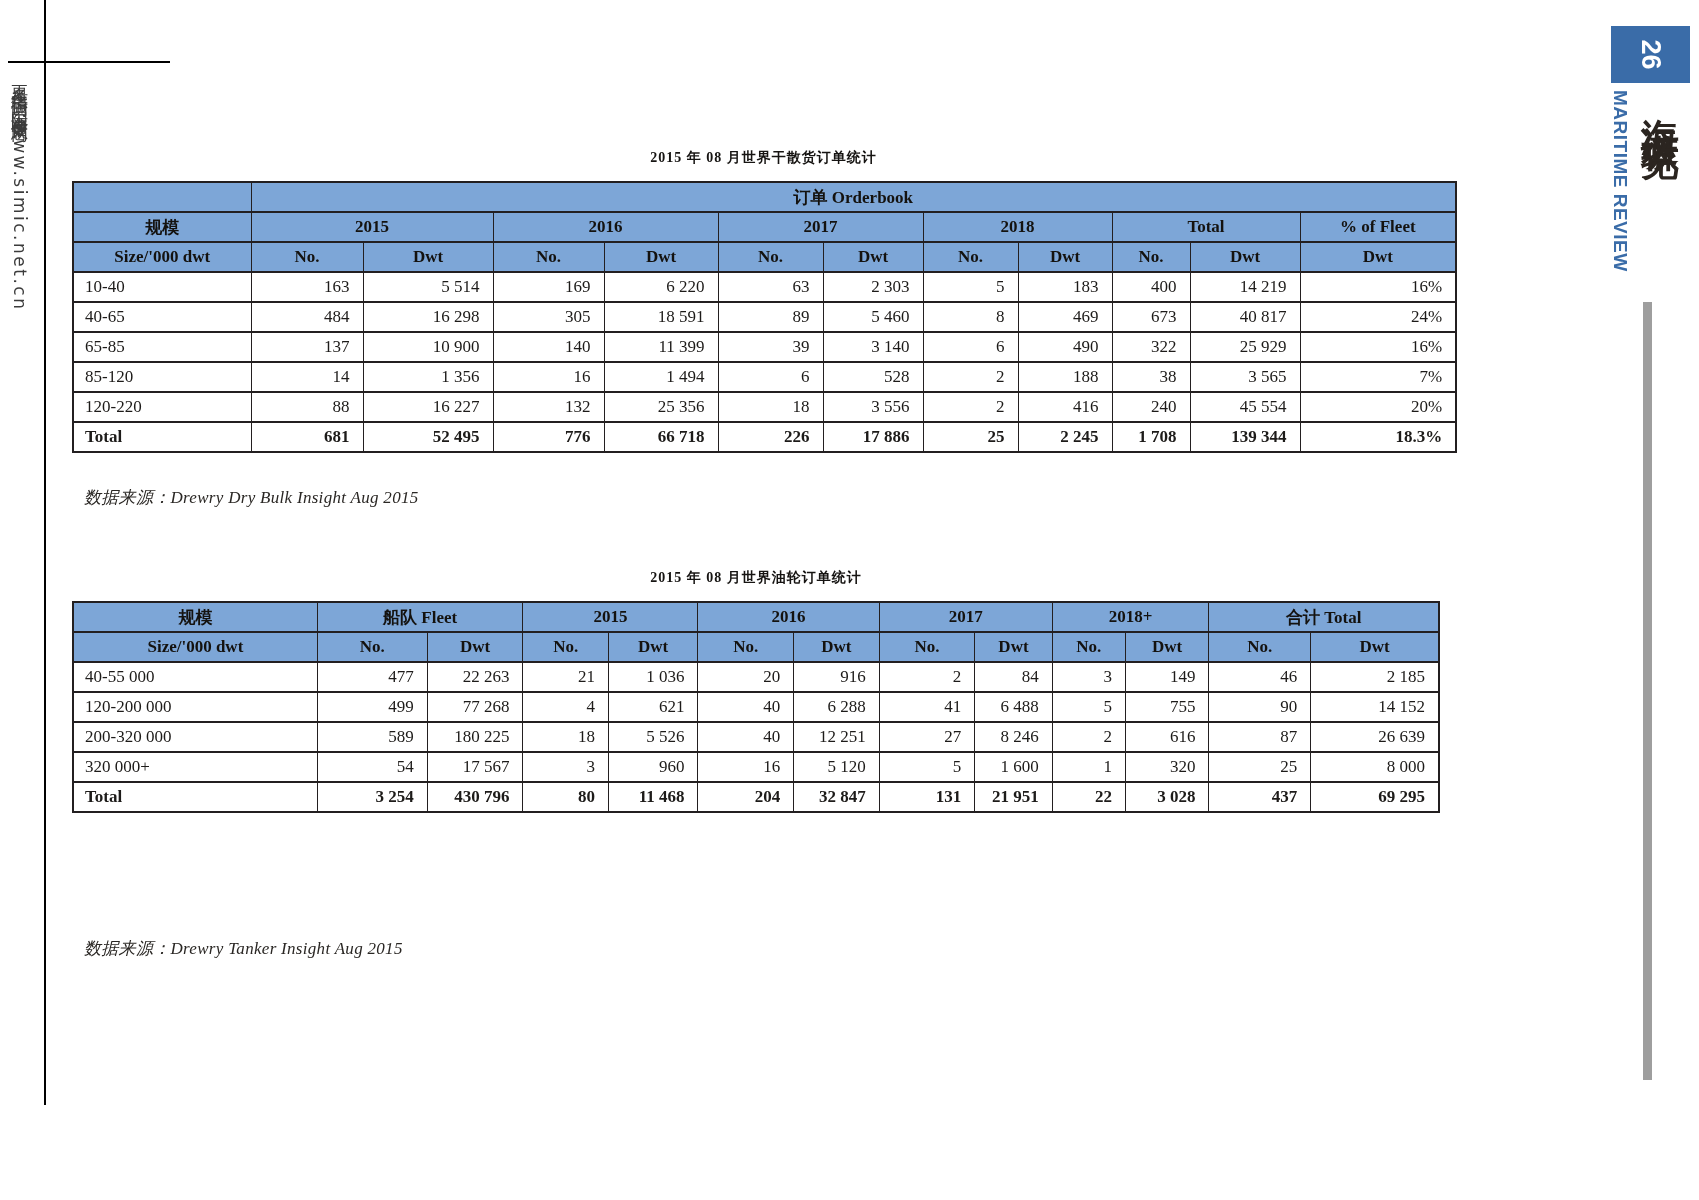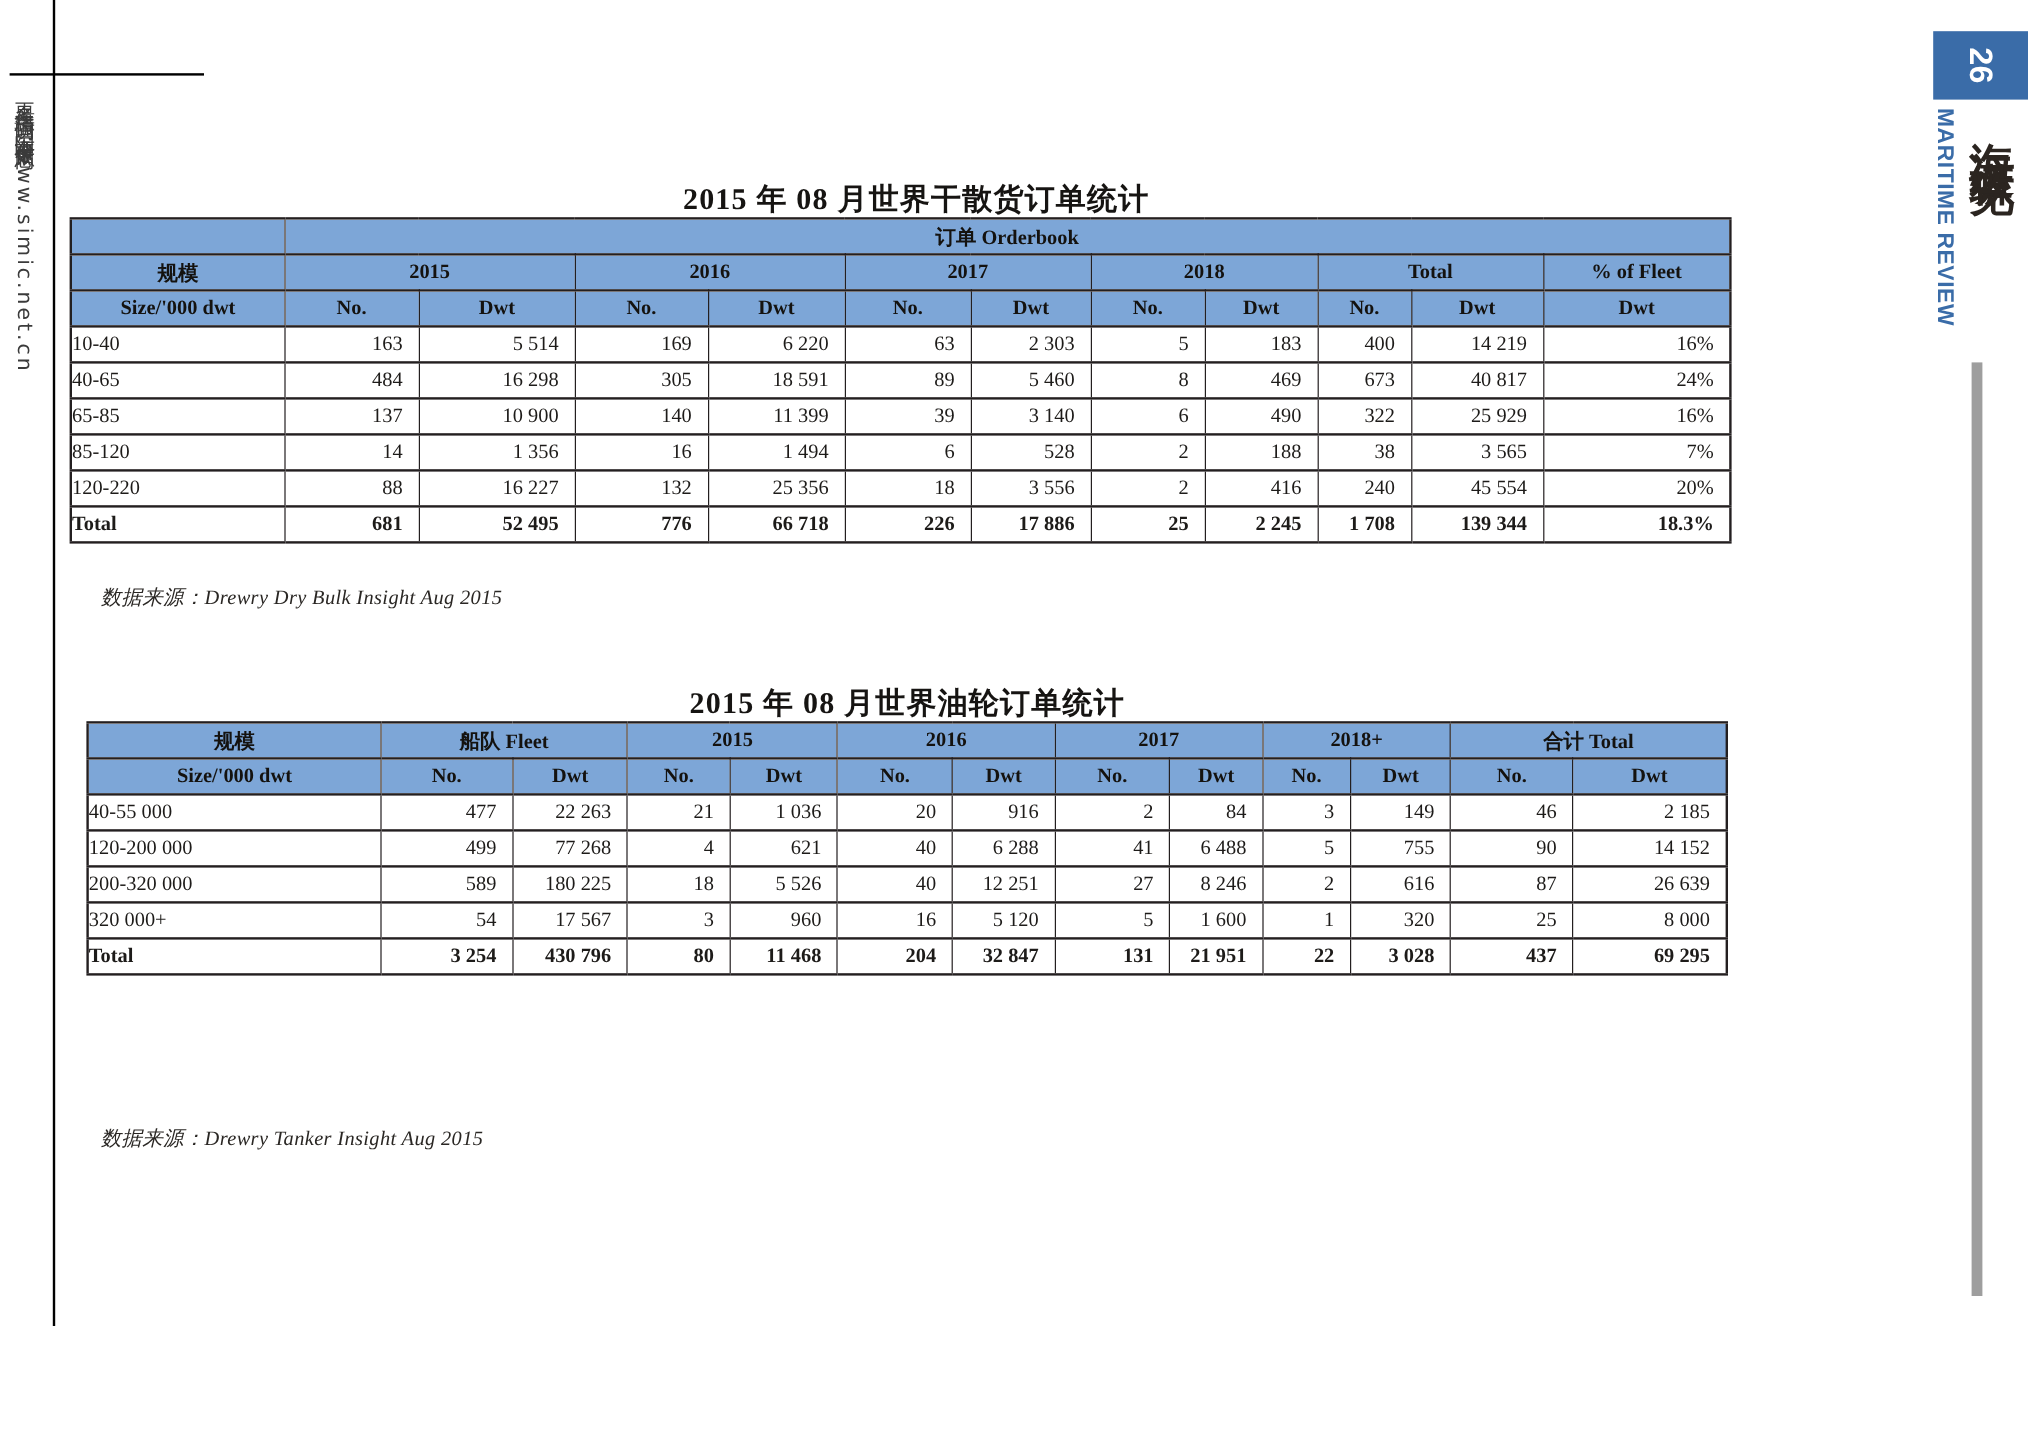--- a/index.html
+++ b/index.html
@@ -20,47 +20,47 @@
   
   .left-note{
     position:absolute;left:9px;top:72px;
     writing-mode:vertical-rl;
     font-family:"DejaVu Sans",sans-serif;
     font-size:17px;letter-spacing:2.5px;color:#3b3b3b;white-space:nowrap;
   }
   
   .table-title{
     position:absolute;text-align:center;
-    font-size:25px;font-weight:bold;letter-spacing:1px;color:#161412;
+    font-size:14px;font-weight:bold;letter-spacing:1px;color:#161412;
   }
   #title1{left:72px;top:149px;width:1383px;}
   #title2{left:72px;top:569px;width:1368px;}
   .source{
     position:absolute;font-style:italic;font-size:17px;color:#2a2724;letter-spacing:0.3px;
   }
   #source1{left:84px;top:486px;font-style:italic;}
   #source2{left:84px;top:937px;}
   
   table{
     position:absolute;border-collapse:collapse;table-layout:fixed;background:#fff;
     border:2px solid var(--border-dark);
   }
-  #table1{left:58px;top:181px;width:1383px;}
+  #table1{left:72px;top:181px;width:1383px;}
   #table2{left:72px;top:601px;width:1368px;}
   td{
     border:1px solid var(--border-dark);
     border-top-width:2px;border-bottom-width:2px;
     height:30px;font-size:17px;white-space:nowrap;overflow:hidden;
     vertical-align:middle;
   }
   td.hdr{
     background:var(--header-blue);
     font-weight:bold;text-align:center;color:#14120f;
   }
-  td.size-cell{text-align:left;}
+  td.size-cell{text-align:left;padding-left:11px;}
   td.num-cell{text-align:right;padding-right:13px;}
   tr.total-row td{font-weight:bold;}
   
   .page-box{
     position:absolute;left:1611px;top:26px;width:79px;height:57px;
     background:var(--accent-blue);
     display:flex;align-items:center;justify-content:center;
   }
   .page-box span{
     transform:rotate(90deg);color:#fff;font-size:27px;font-weight:bold;

